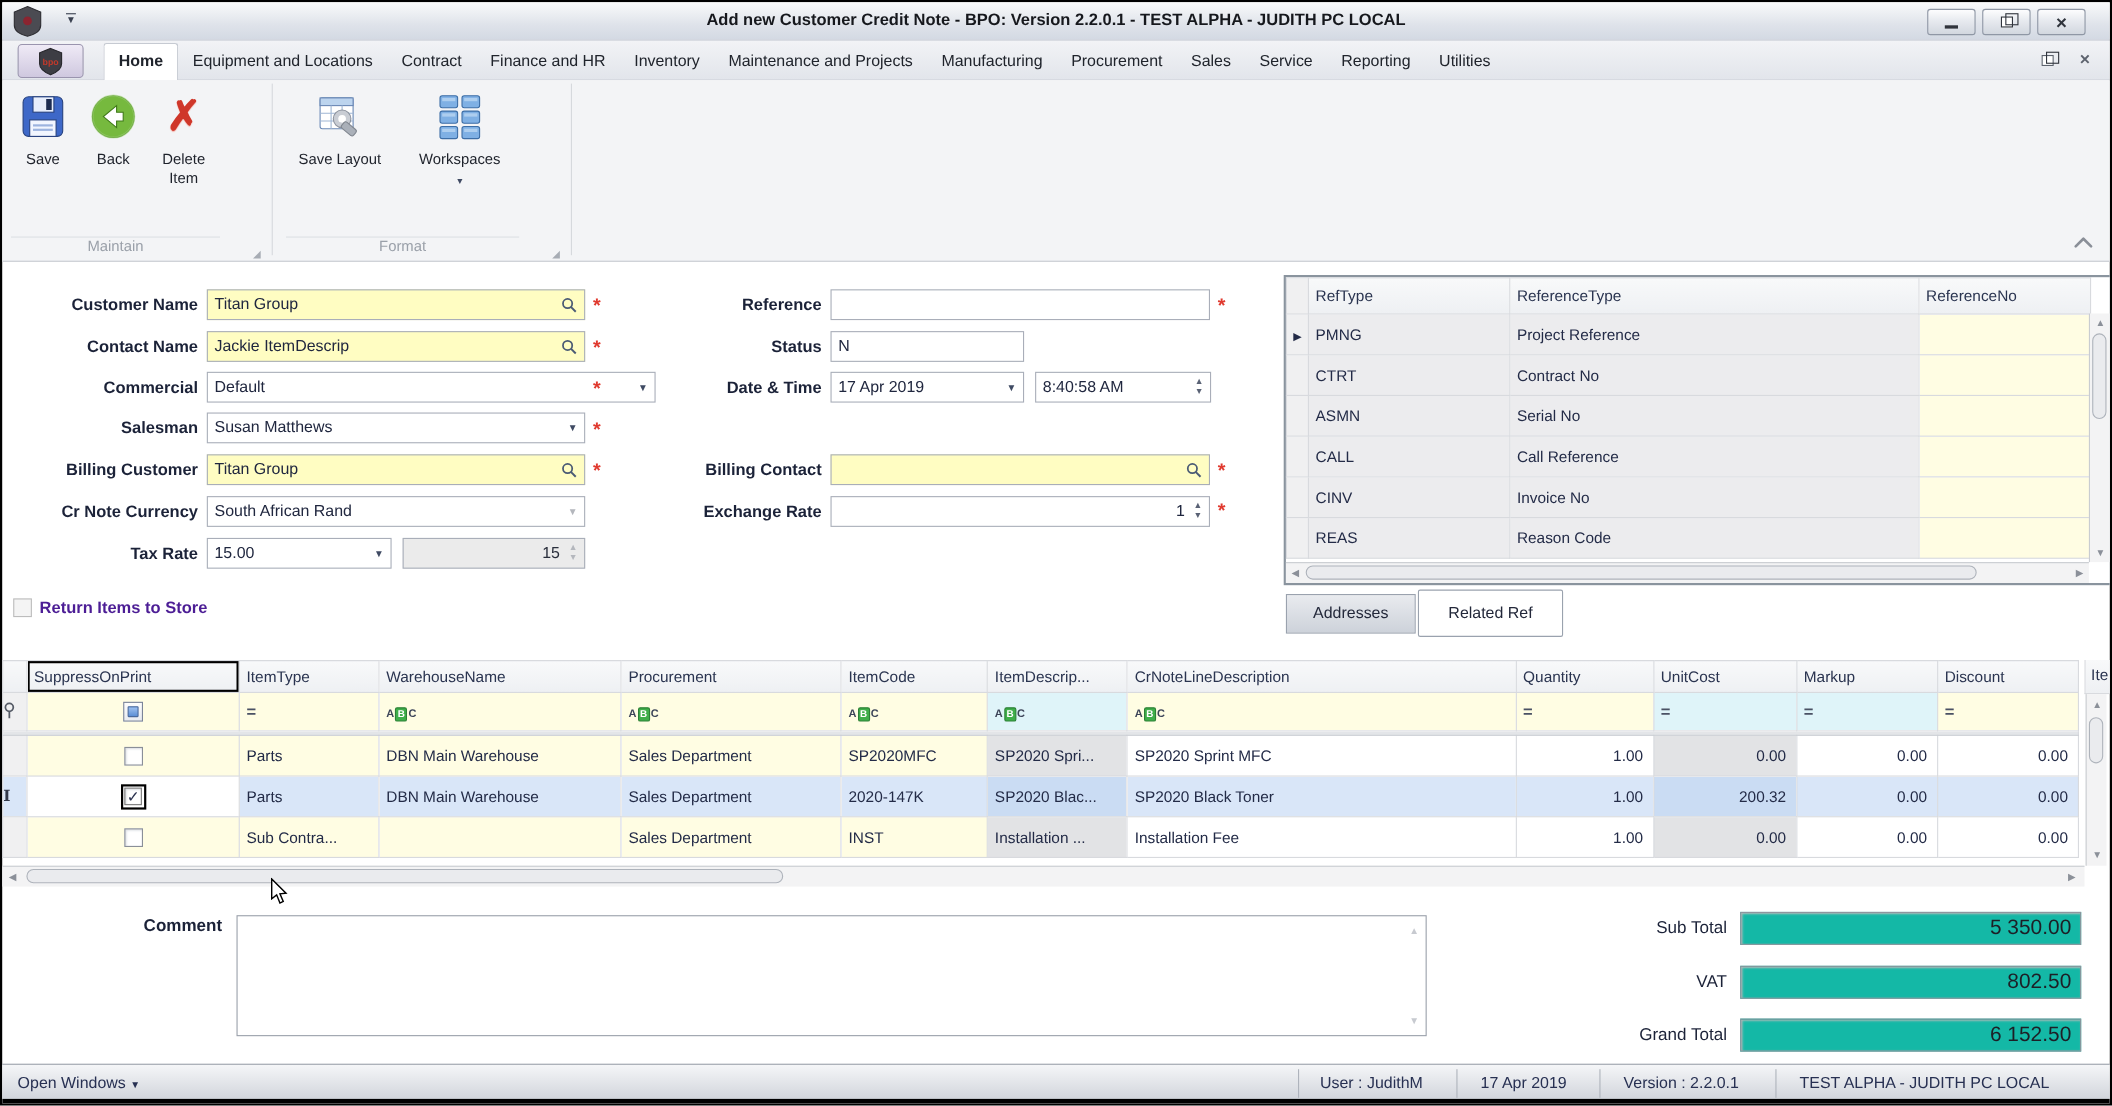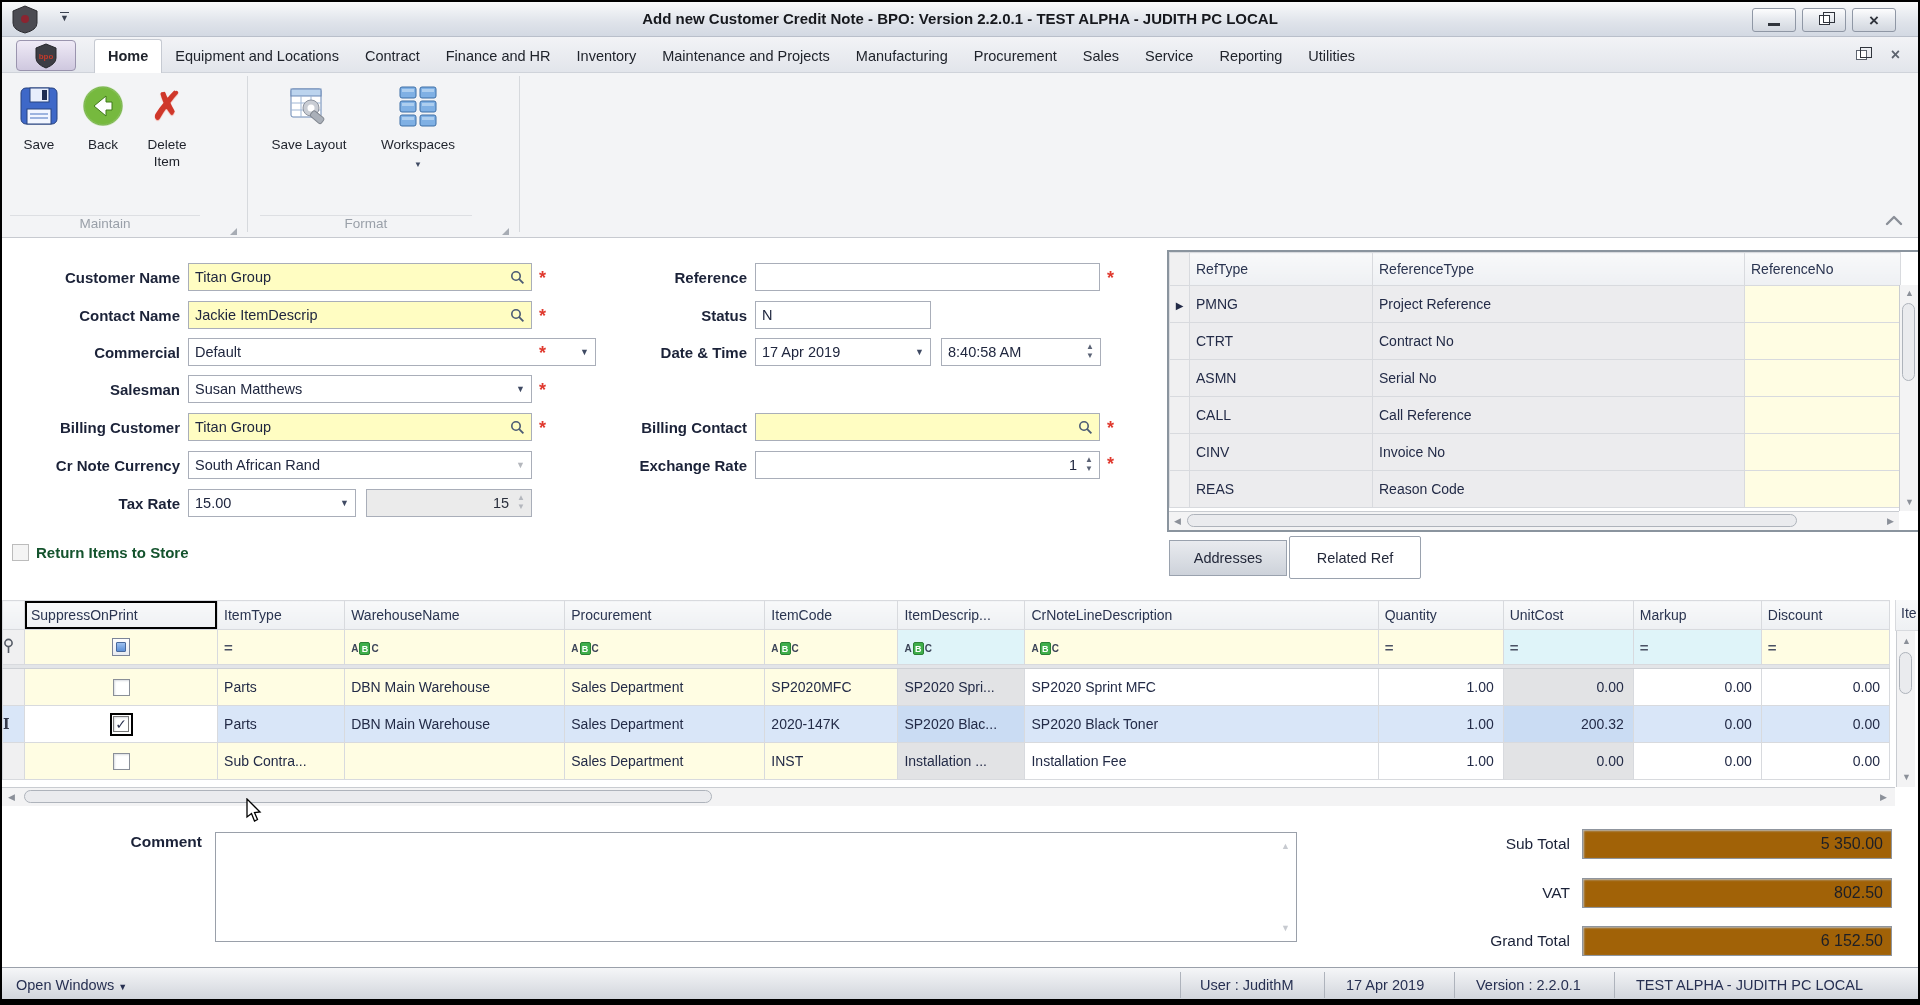--- a/index.html
+++ b/index.html
@@ -107,23 +107,23 @@
     display:flex; align-items:center; justify-content:center; }
   .cb-filter { width:18px; height:18px; border:1px solid #7b8498; background:linear-gradient(#fdfdfd,#e8ebf0);
     margin:0 auto; display:flex; align-items:center; justify-content:center; }
   .cb-filter i { display:block; width:10px; height:10px; background:linear-gradient(#9dc0ef,#5c8fd6); border:1px solid #49699c; border-radius:1px; }
   .abc { display:inline-flex; align-items:center; gap:1px; font-size:10px; font-weight:bold; color:#3c4458; }
   .abc b { display:inline-flex; width:11px; height:13px; background:#3fae4a; border:1px solid #2c8136;
     color:#fff; align-items:center; justify-content:center; border-radius:2px; font-size:9px; }
   .eq { font-weight:bold; color:#4a5164; letter-spacing:0; font-size:15px; }
 
   
-  .totfield { position:absolute; width:310px; height:30px; background:#a16207; border:1px solid #8f959e;
+  .totfield { position:absolute; width:310px; height:30px; background:#14b8a6; border:1px solid #8f959e;
     box-shadow:inset 1px 1px 2px #b9b9b9; display:flex; align-items:center; justify-content:flex-end;
-    padding:0 8px; font-size:16px; color:#1d1f26; }
+    padding:0 8px; font-size:19px; color:#1d1f26; }
   .totlabel { position:absolute; font-weight:normal; font-size:15.5px; color:#1b2238; text-align:right; width:200px; }
   .commentbox { position:absolute; left:213px; top:830px; width:1082px; height:110px;
     border:1px solid #9aa0aa; background:#fff; }
   .mini-arrow { position:absolute; color:#c7cad0; font-size:9px; }
 
   
   .statusbar { position:absolute; left:0; top:965px; width:100%; height:36px;
     background:linear-gradient(#f5f6f8,#cdd1d8); border-top:1px solid #9aa0aa; font-size:14.5px; color:#273052; }
   .sb-item { position:absolute; top:9px; white-space:nowrap; }
   .sb-sep { position:absolute; top:4px; height:26px; width:1px; background:#aeb3bc; }
@@ -322,21 +322,21 @@
 </div>
 <div class="finput disabled-field num-right" style="left:364px; top:487px; width:166px;">
   <span>15</span>
   <span class="spin" style="margin-left:8px; color:#b4b7bd;">
       <span>▲</span>
       <span>▼</span>
     </span>
 </div>
 
 <div class="chk-dis" style="left:10px; top:542px;"></div>
-<div class="flabel" style="left:34px; top:542px; width:260px; text-align:left; color:#14532d;">Return Items to Store</div>
+<div class="flabel" style="left:34px; top:542px; width:260px; text-align:left; color:#4c1d95;">Return Items to Store</div>
 
 <div class="flabel" style="left:460px; width:285px; top:267px;">Reference</div>
 <div class="finput" style="left:753px; top:261px; width:345px;">
   <span></span>
 </div>
 <div class="req" style="left:1105px; top:266px;">*</div>
 
 <div class="flabel" style="left:460px; width:285px; top:305px;">Status</div>
 <div class="finput" style="left:753px; top:299px; width:176px;">
   <span>N</span>

